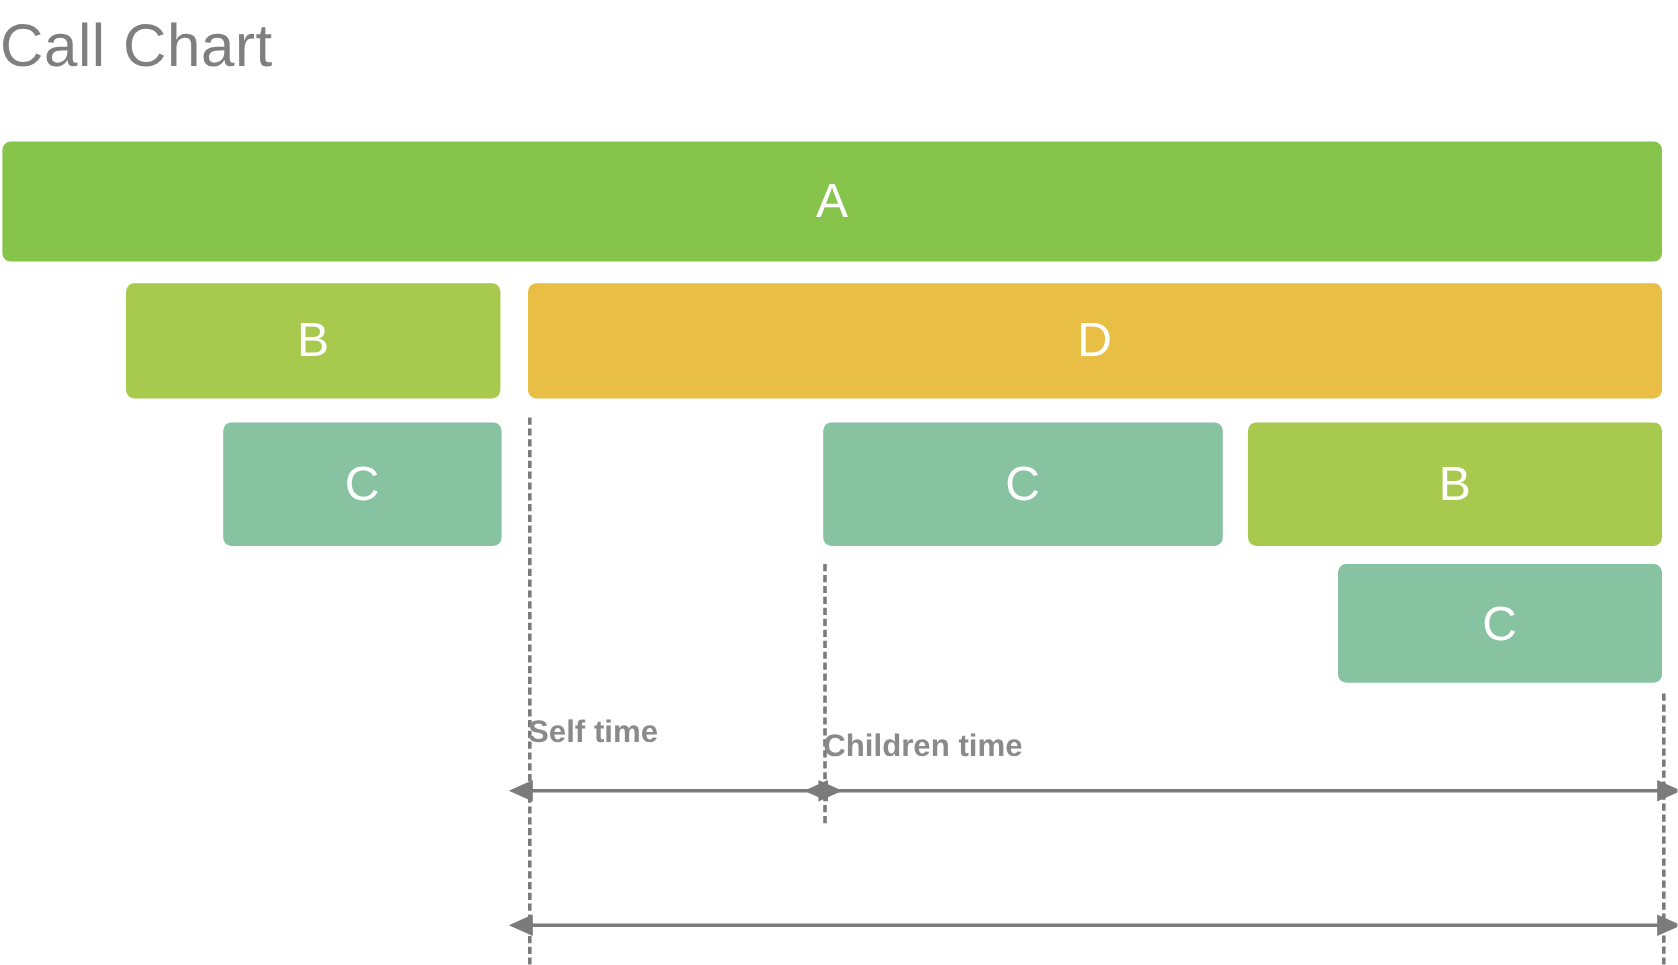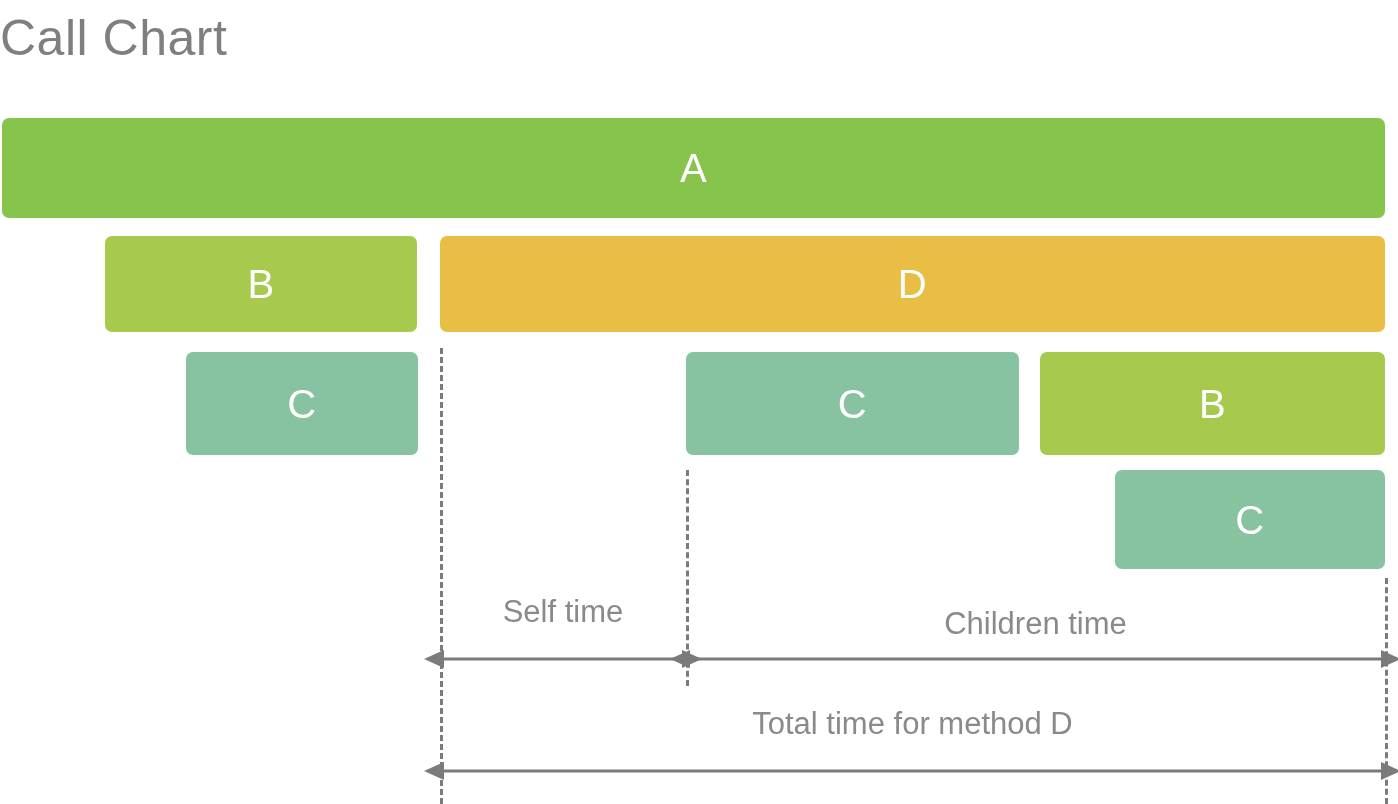--- a/index.html
+++ b/index.html
@@ -55,24 +55,23 @@
   
   .guide {
     position: absolute;
     width: 0;
     border-left: 3px dashed #7b7b7b;
   }
 
   
   .measure-label {
     position: absolute;
-    text-align: center;
     color: #8a8a8a;
-    font-size: 31px;
-    font-weight: 400;
+    font-size: 26px;
+    font-weight: 700;
     line-height: 1;
     white-space: nowrap;
     user-select: none;
   }
   .measure-arrow {
     position: absolute;
     height: 22px;
   }
   .measure-arrow svg {
     display: block;
@@ -129,21 +128,20 @@
 
   <div class="measure-label" id="children-time-label" style="left: 686px; width: 699px; top: 596px; margin-top: 12px;">Children time</div>
   <div class="measure-arrow" id="children-time-arrow" style="left: 670px; width: 731px; top: 648px;">
       <svg viewBox="0 0 731 22" preserveAspectRatio="none">
         <line x1="16" y1="11" x2="715" y2="11" stroke="#7b7b7b" stroke-width="3"></line>
         <polygon points="0,11 20,2 20,20" fill="#7b7b7b"></polygon>
         <polygon points="731,11 711,2 711,20" fill="#7b7b7b"></polygon>
       </svg>
     </div>
 
-  <div class="measure-label" id="total-time-label" style="left: 440px; width: 945px; top: 708px;">Total time for method D</div>
   <div class="measure-arrow" id="total-time-arrow" style="left: 424px; width: 977px; top: 760px;">
       <svg viewBox="0 0 977 22" preserveAspectRatio="none">
         <line x1="16" y1="11" x2="961" y2="11" stroke="#7b7b7b" stroke-width="3"></line>
         <polygon points="0,11 20,2 20,20" fill="#7b7b7b"></polygon>
         <polygon points="977,11 957,2 957,20" fill="#7b7b7b"></polygon>
       </svg>
     </div>
 
 </div>
 

